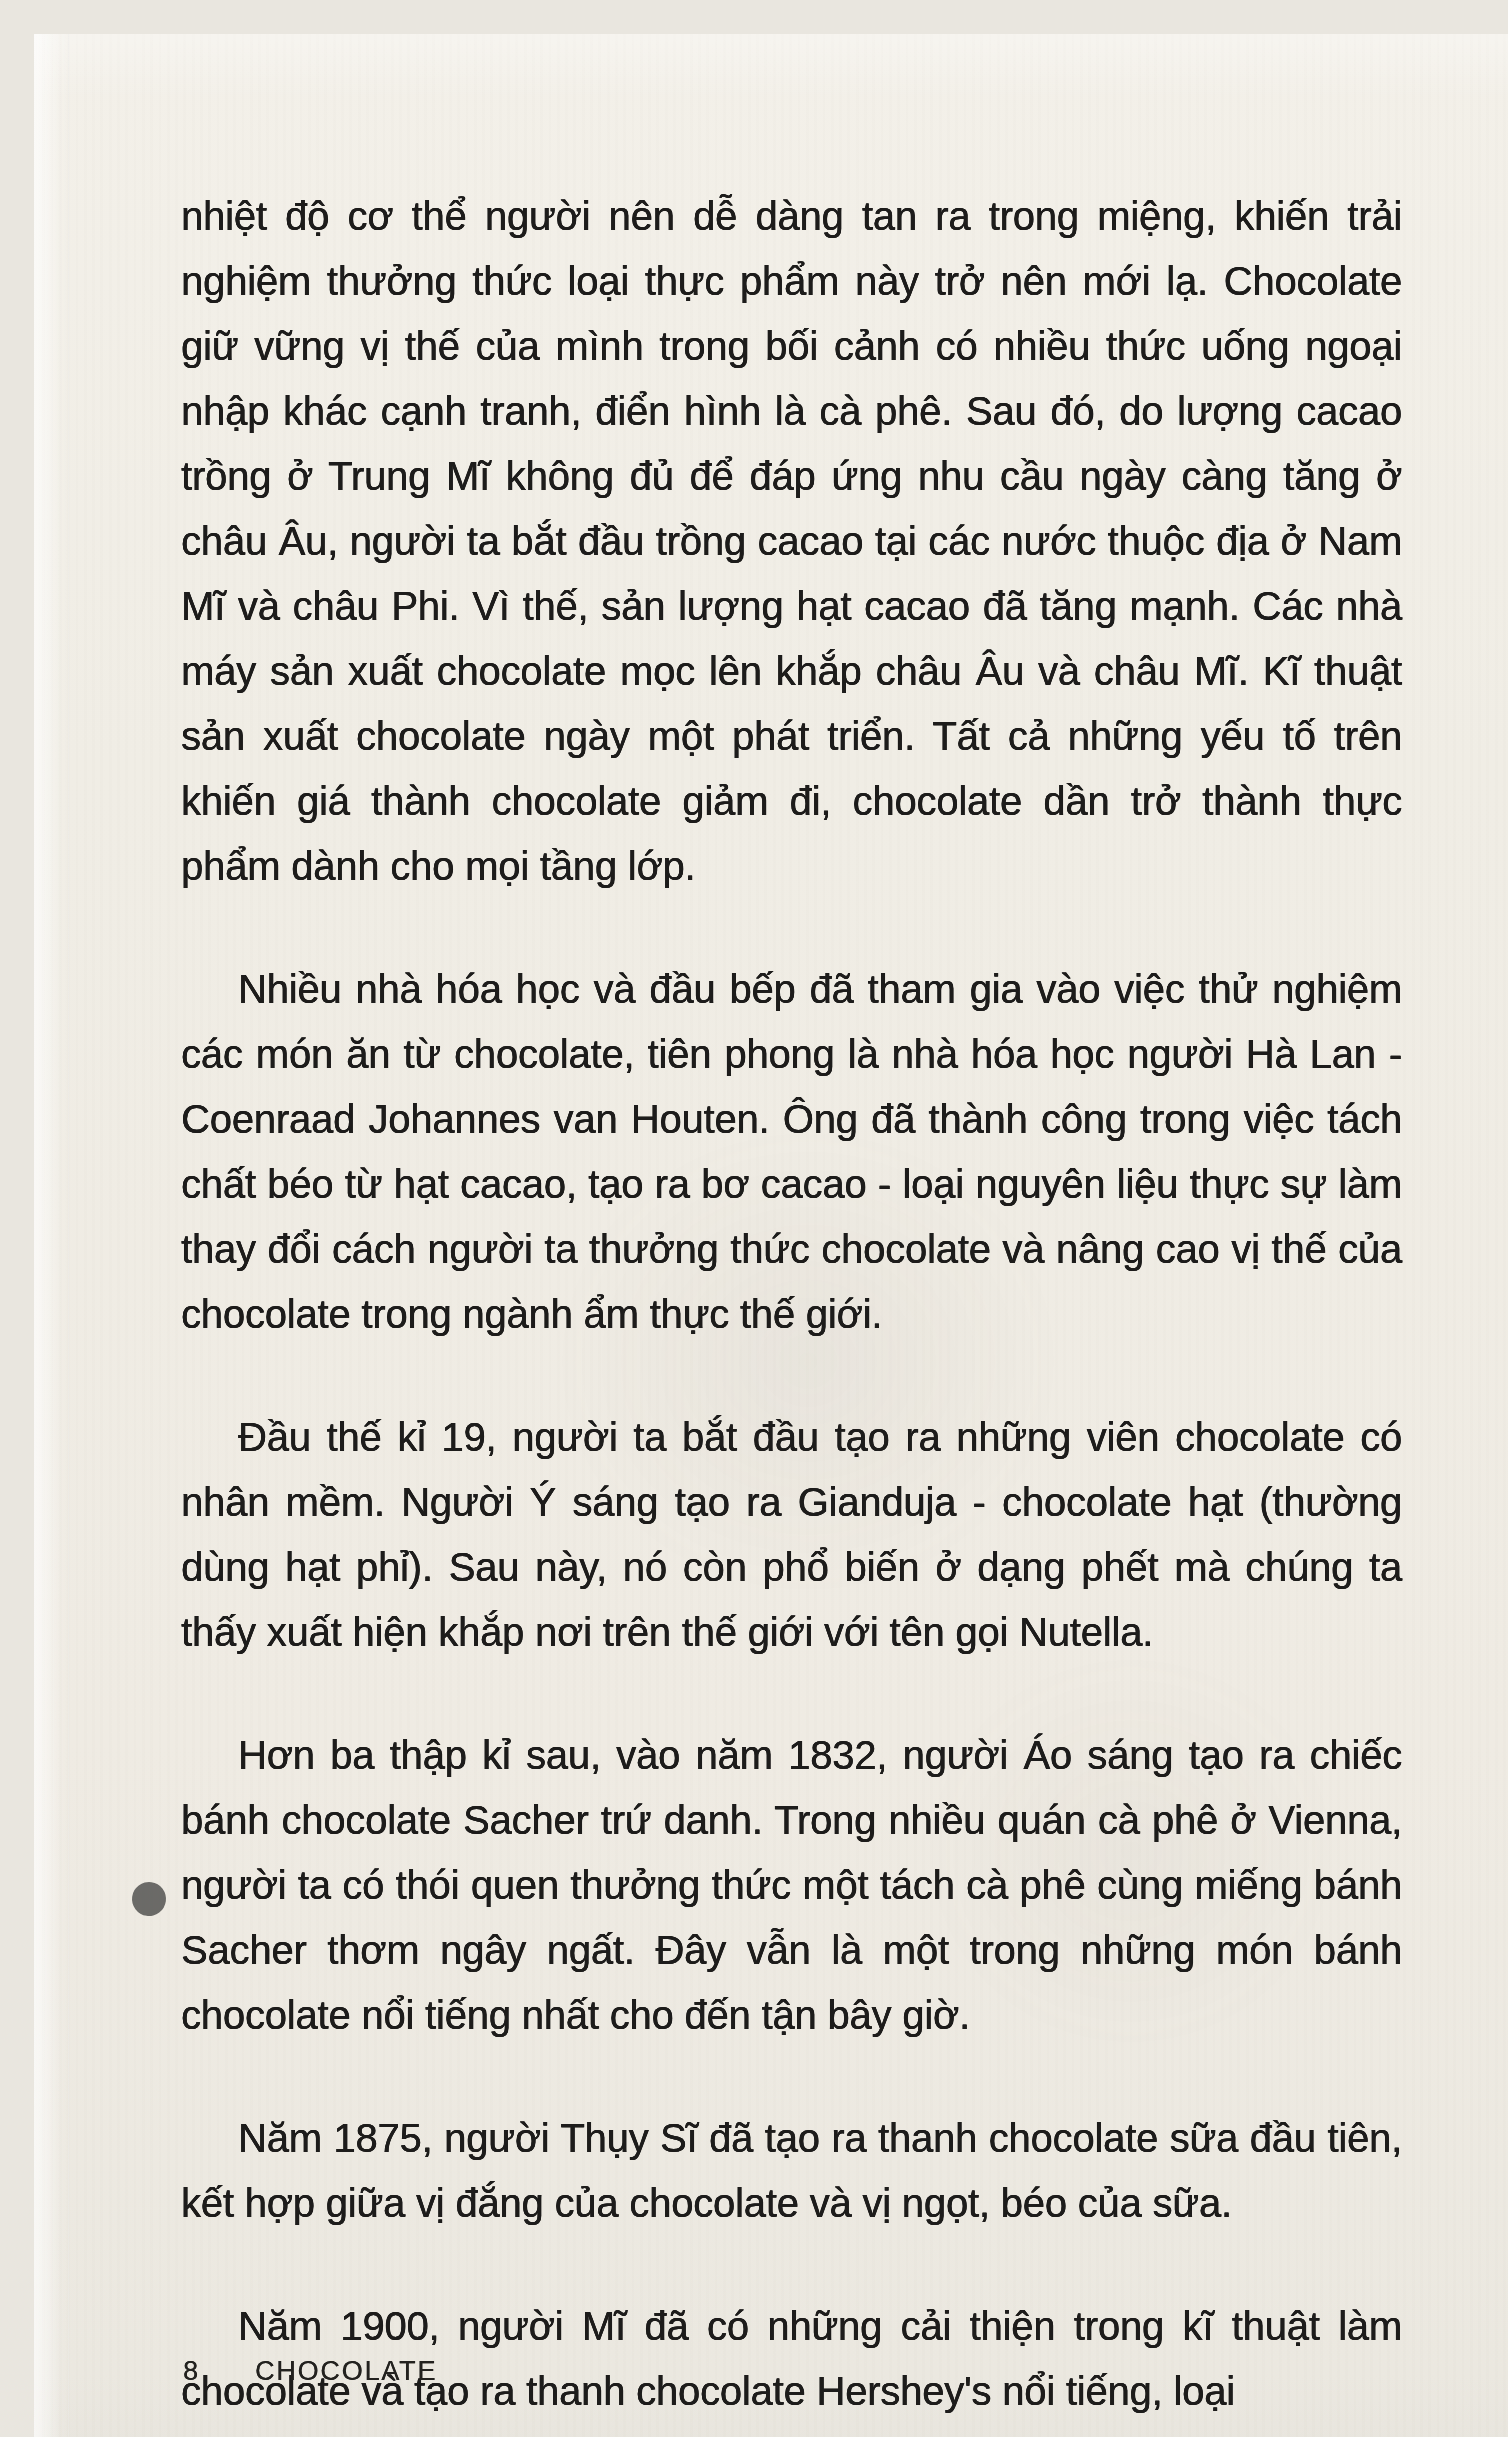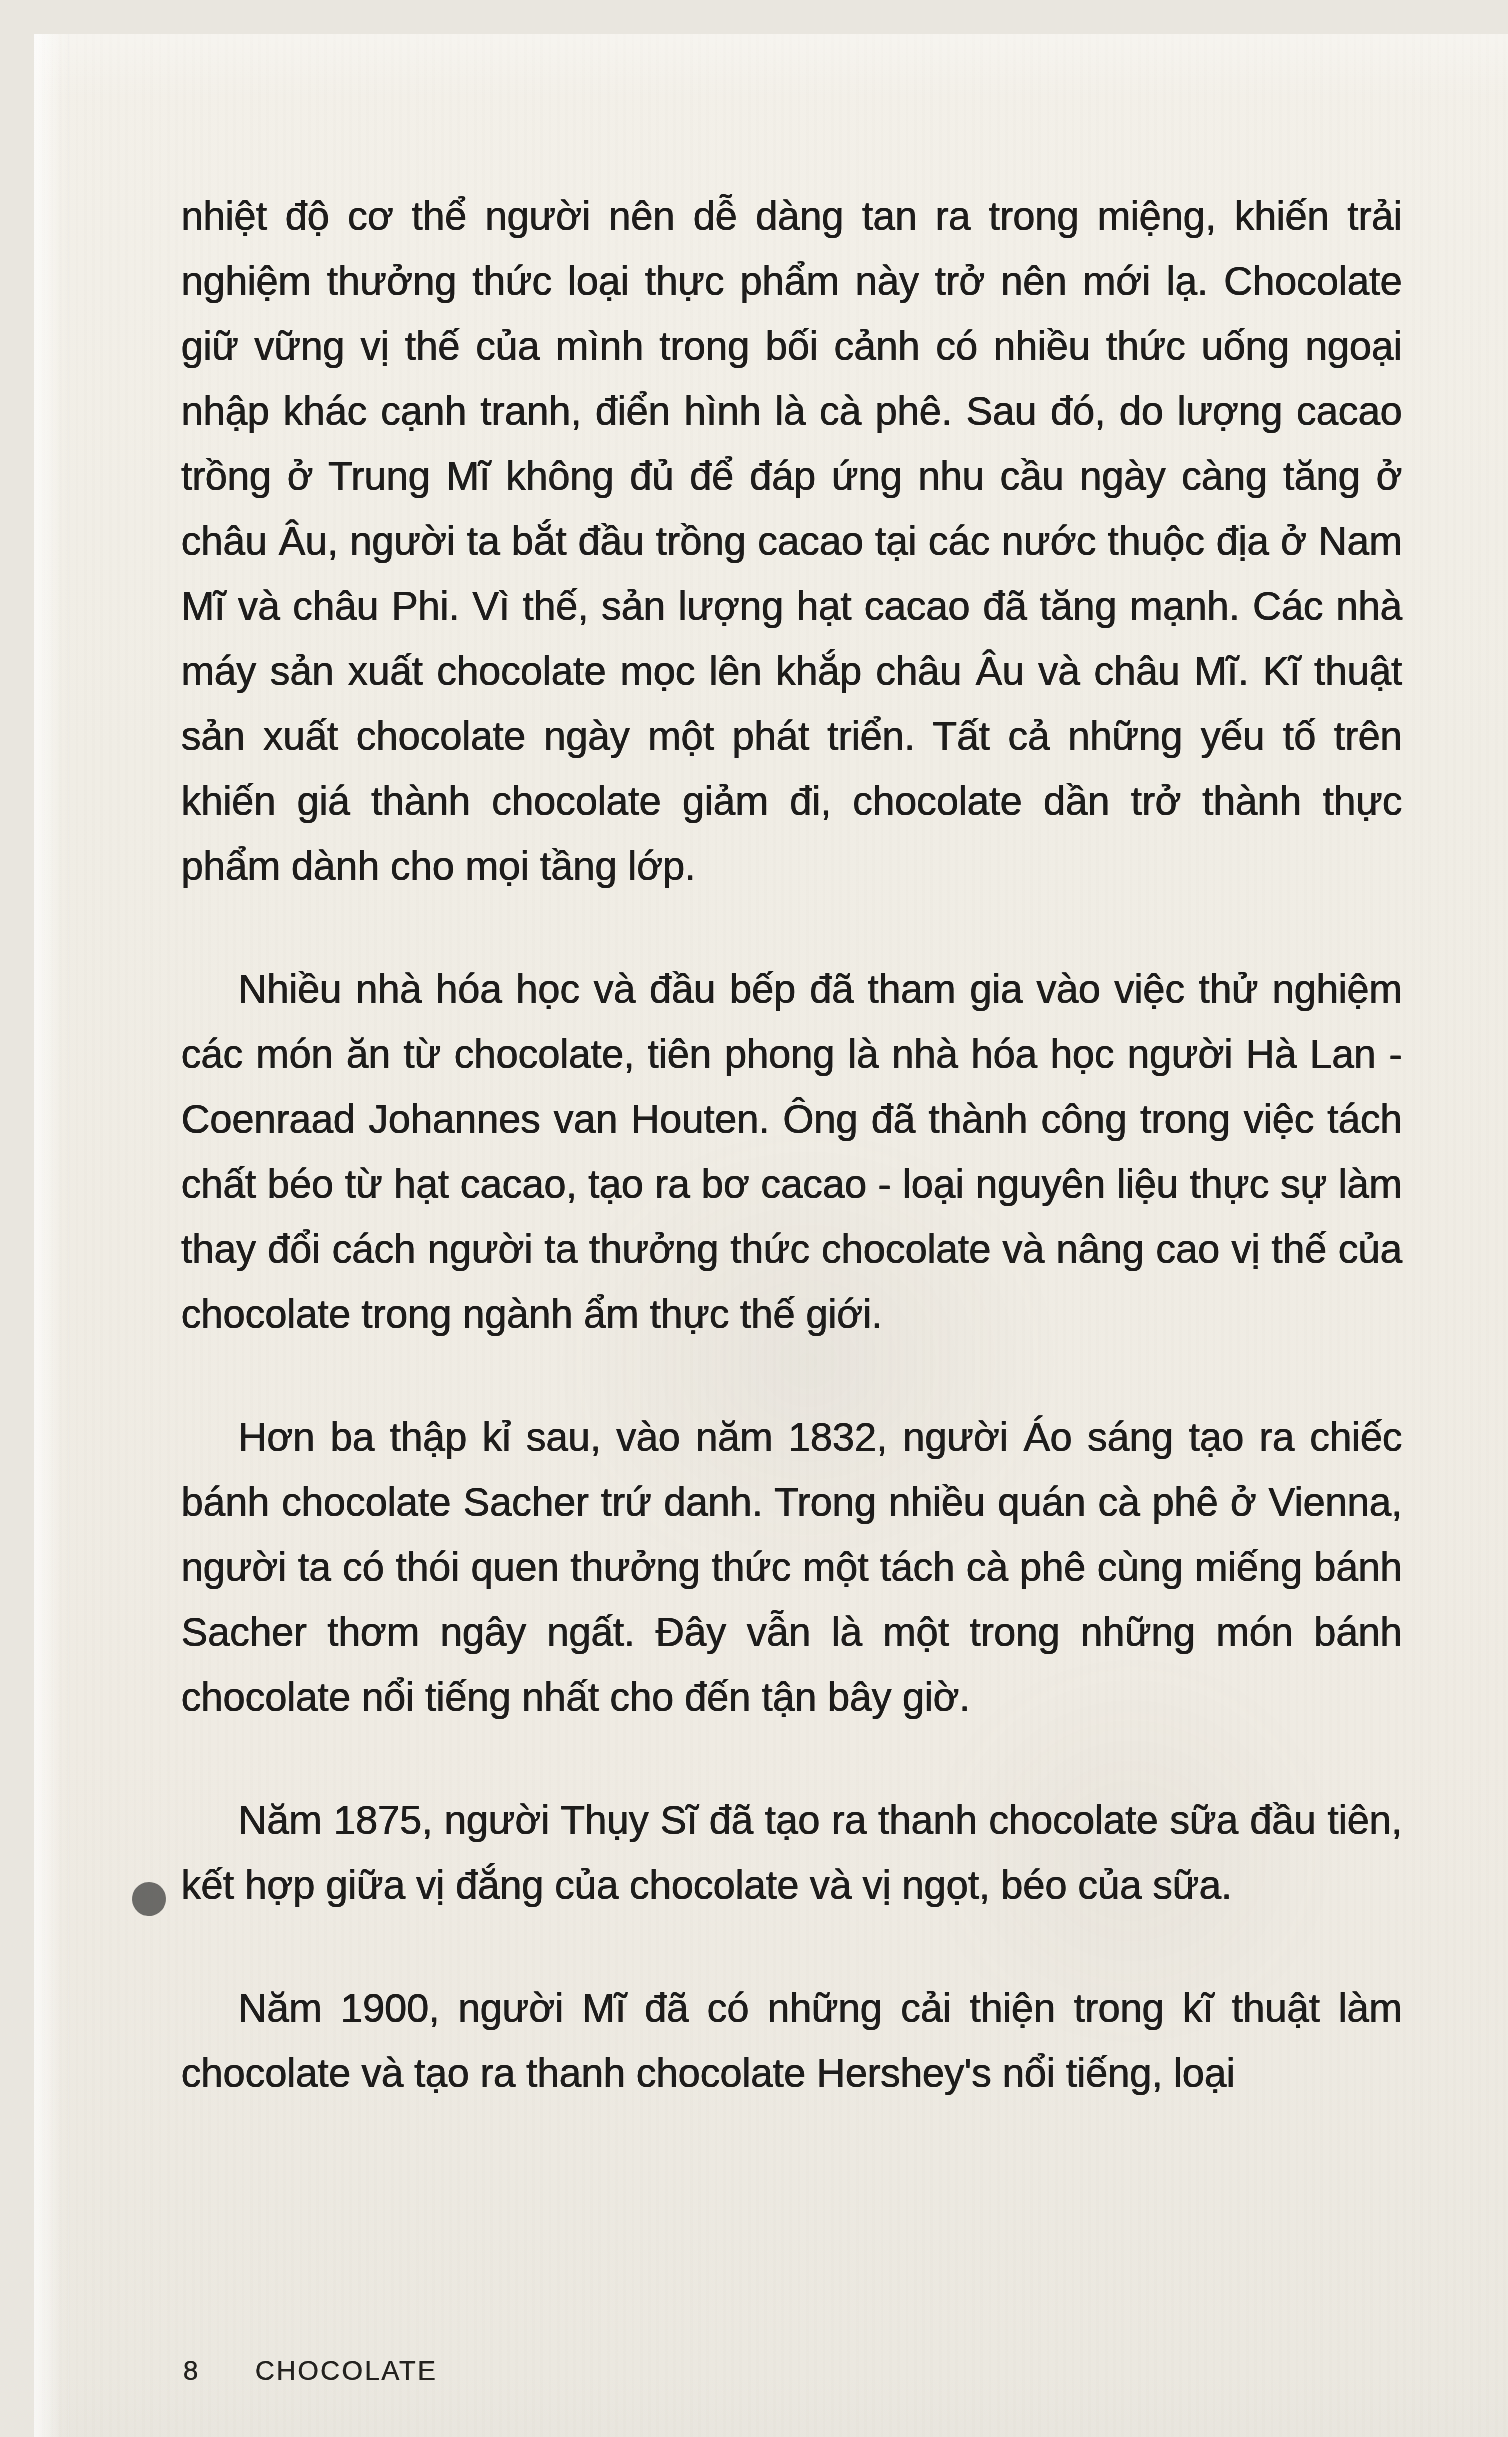--- a/index.html
+++ b/index.html
@@ -84,20 +84,21 @@
 
   <div class="edge-left"></div>
   <div class="edge-right"></div>
   <div class="ghost ghost-1"></div>
   <div class="ghost ghost-2"></div>
   <div class="speck"></div>
 
   <main class="text-block">
     <p class="para">nhiệt độ cơ thể người nên dễ dàng tan ra trong miệng, khiến trải nghiệm thưởng thức loại thực phẩm này trở nên mới lạ. Chocolate giữ vững vị thế của mình trong bối cảnh có nhiều thức uống ngoại nhập khác cạnh tranh, điển hình là cà phê. Sau đó, do lượng cacao trồng ở Trung Mĩ không đủ để đáp ứng nhu cầu ngày càng tăng ở châu Âu, người ta bắt đầu trồng cacao tại các nước thuộc địa ở Nam Mĩ và châu Phi. Vì thế, sản lượng hạt cacao đã tăng mạnh. Các nhà máy sản xuất chocolate mọc lên khắp châu Âu và châu Mĩ. Kĩ thuật sản xuất chocolate ngày một phát triển. Tất cả những yếu tố trên khiến giá thành chocolate giảm đi, chocolate dần trở thành thực phẩm dành cho mọi tầng lớp.</p>
     <p class="para indent">Nhiều nhà hóa học và đầu bếp đã tham gia vào việc thử nghiệm các món ăn từ chocolate, tiên phong là nhà hóa học người Hà Lan - Coenraad Johannes van Houten. Ông đã thành công trong việc tách chất béo từ hạt cacao, tạo ra bơ cacao - loại nguyên liệu thực sự làm thay đổi cách người ta thưởng thức chocolate và nâng cao vị thế của chocolate trong ngành ẩm thực thế giới.</p>
+    <p class="para indent">Đầu thế kỉ 19, người ta bắt đầu tạo ra những viên chocolate có nhân mềm. Người Ý sáng tạo ra Gianduja - chocolate hạt (thường dùng hạt phỉ). Sau này, nó còn phổ biến ở dạng phết mà chúng ta thấy xuất hiện khắp nơi trên thế giới với tên gọi Nutella.</p>
     <p class="para indent">Hơn ba thập kỉ sau, vào năm 1832, người Áo sáng tạo ra chiếc bánh chocolate Sacher trứ danh. Trong nhiều quán cà phê ở Vienna, người ta có thói quen thưởng thức một tách cà phê cùng miếng bánh Sacher thơm ngây ngất. Đây vẫn là một trong những món bánh chocolate nổi tiếng nhất cho đến tận bây giờ.</p>
     <p class="para indent">Năm 1875, người Thụy Sĩ đã tạo ra thanh chocolate sữa đầu tiên, kết hợp giữa vị đắng của chocolate và vị ngọt, béo của sữa.</p>
     <p class="para indent">Năm 1900, người Mĩ đã có những cải thiện trong kĩ thuật làm chocolate và tạo ra thanh chocolate Hershey's nổi tiếng, loại</p>
   </main>
 
   <footer class="footer">
     <span class="page-num">8</span>
     <span class="book-title">CHOCOLATE</span>
   </footer>
 

